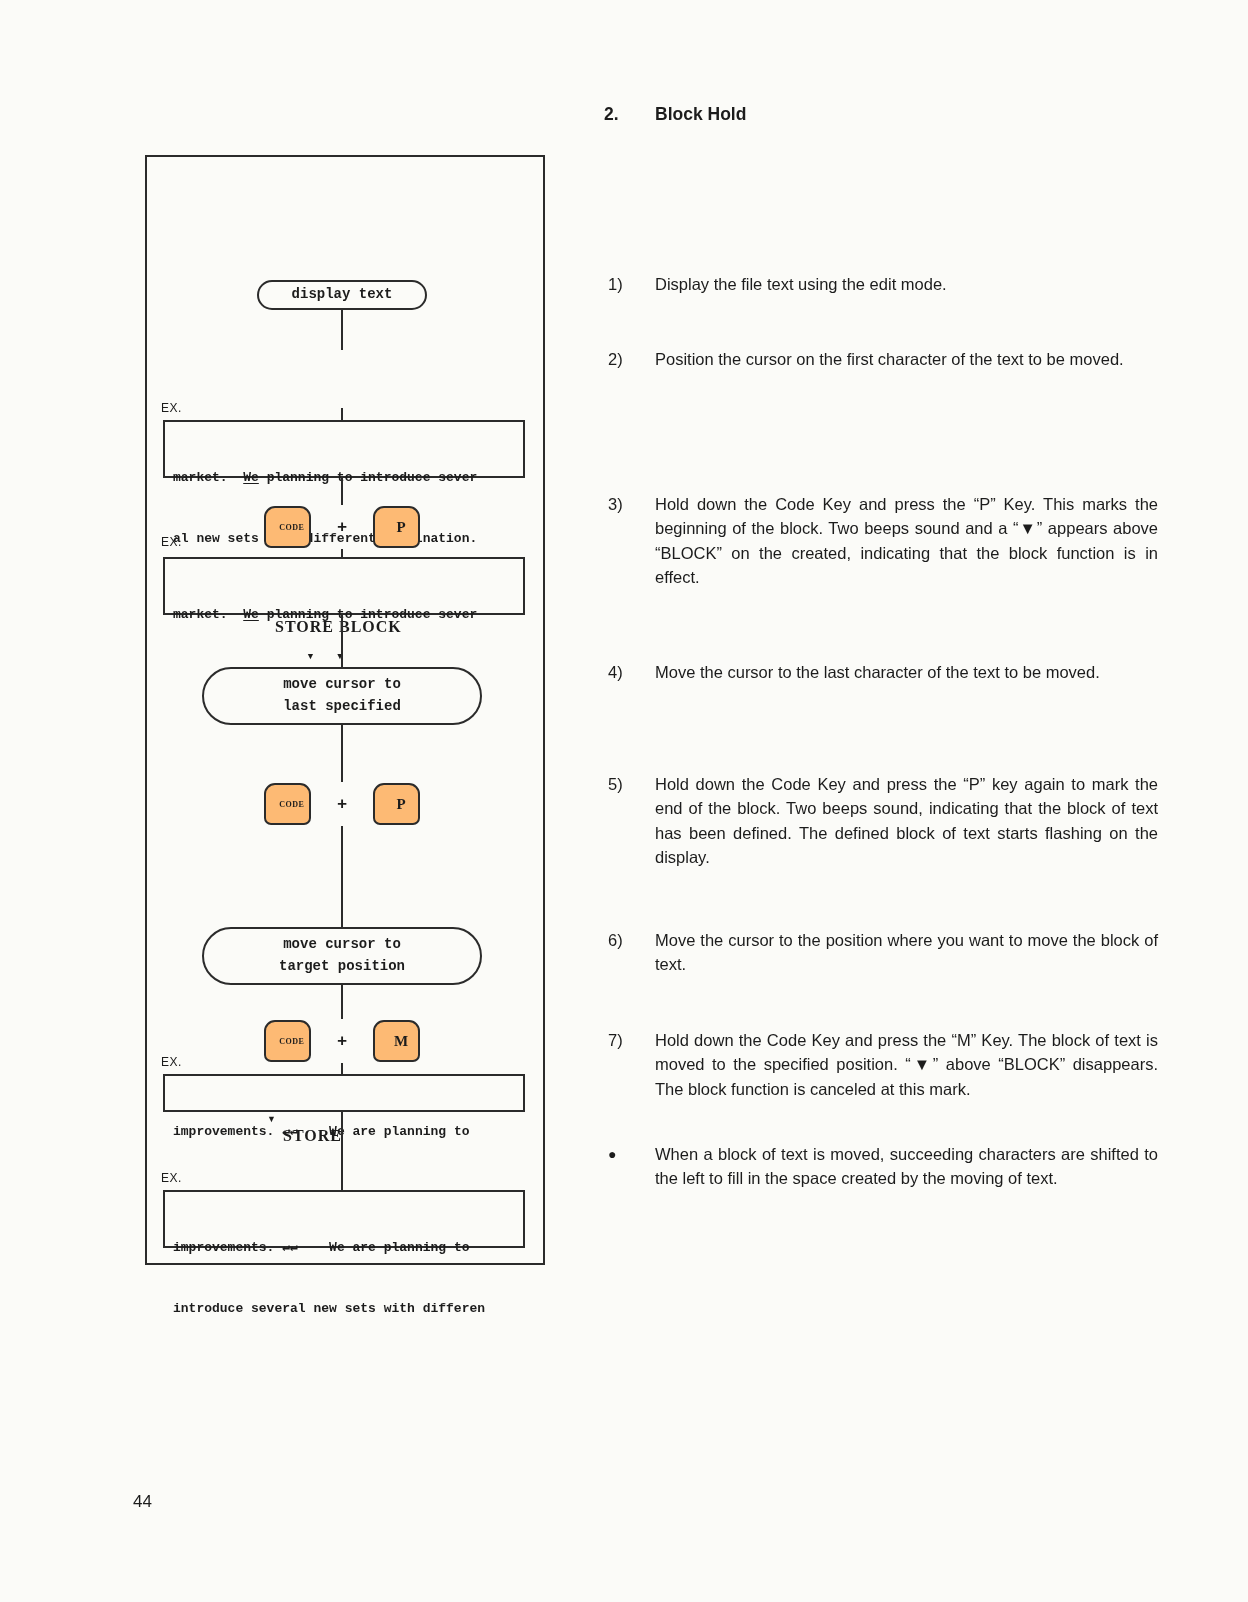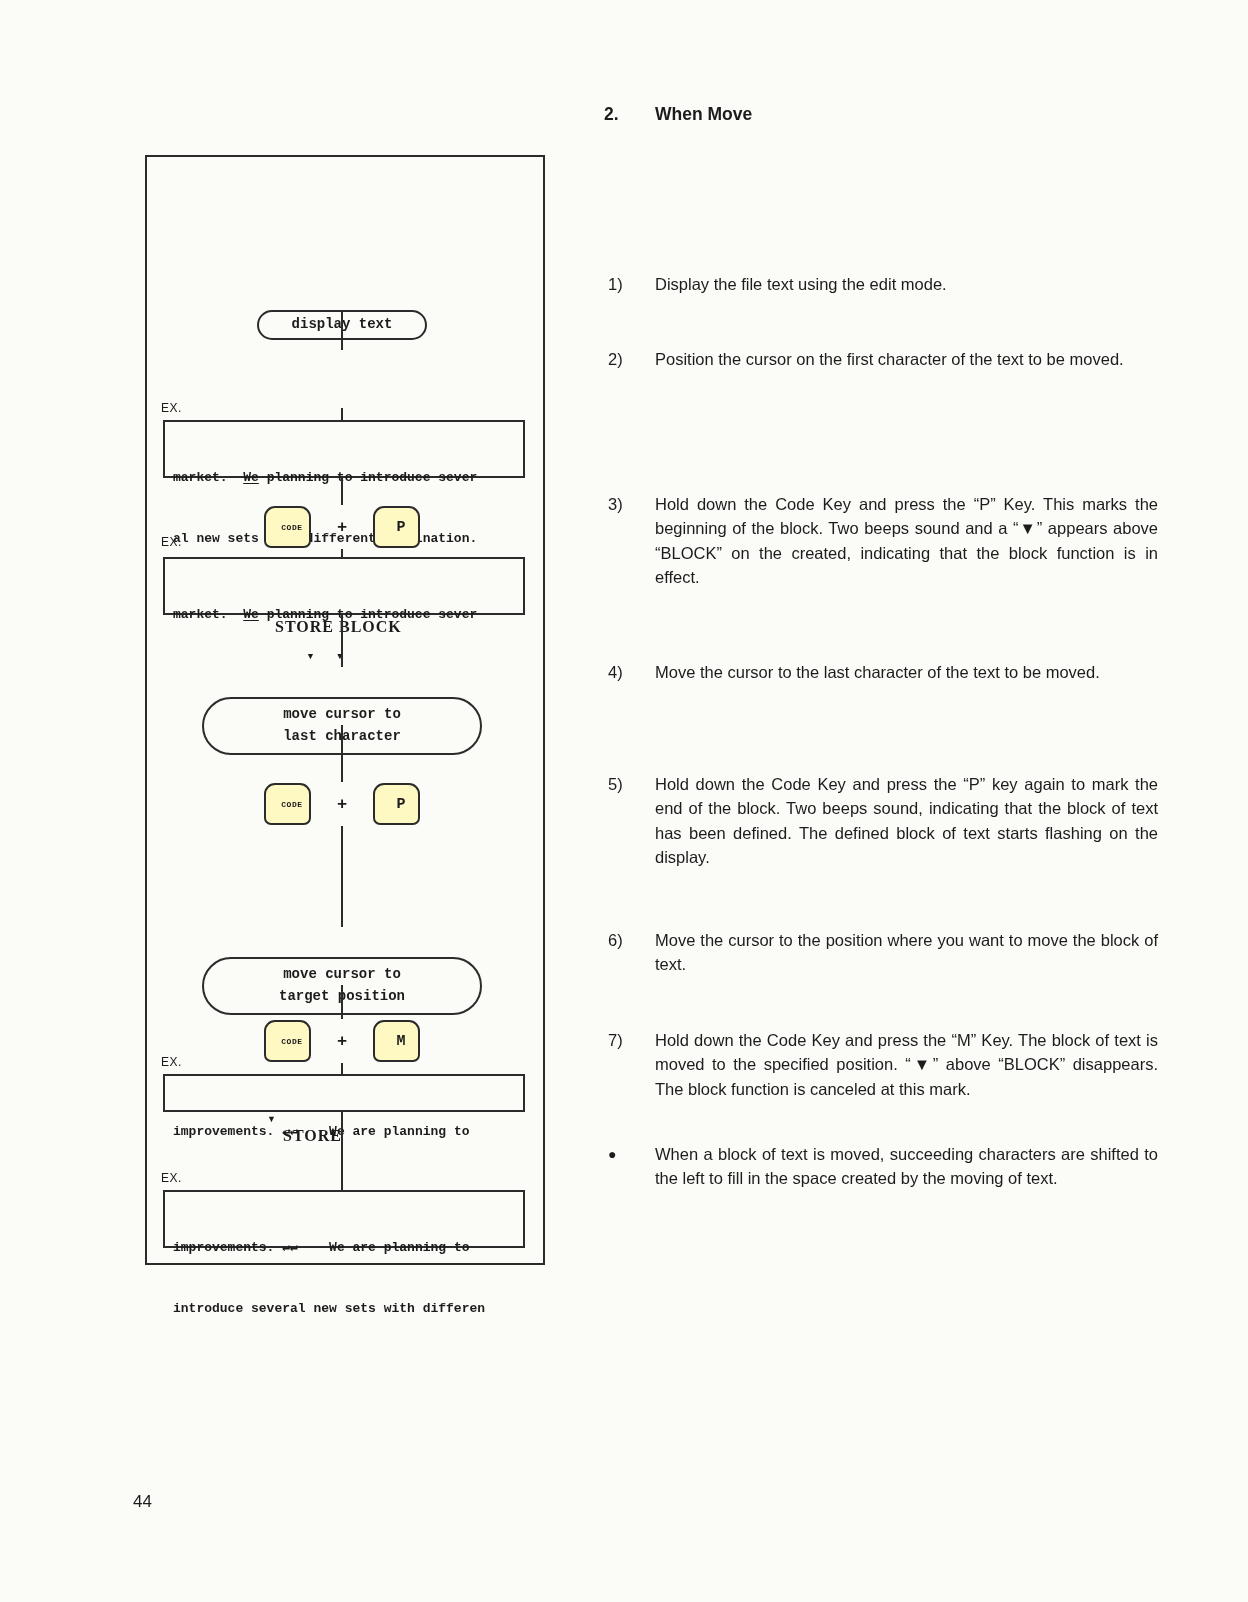--- a/index.html
+++ b/index.html
@@ -13,21 +13,21 @@
   
   .flowchart {
     position:absolute; left:145px; top:155px; width:400px; height:1110px;
     border:2px solid #2b2b2b; background:transparent;
   }
   .connector { position:absolute; left:194px; width:2px; background:#2b2b2b; }
   .stadium {
     position:absolute; border:2px solid #2b2b2b; border-radius:32px;
     display:flex; flex-direction:column; align-items:center; justify-content:center;
     font-family:"Liberation Mono", monospace; font-weight:bold;
-    font-size:14px; line-height:1.55; background:#fbfbf8;margin-top:30px;
+    font-size:14px; line-height:1.55; background:#fbfbf8;
   }
   .stadium.small { border-radius:16px; }
   .ex-label {
     position:absolute; left:14px; font-size:12px; font-weight:normal;
     font-family:"Liberation Sans", sans-serif; letter-spacing:0.5px;
   }
   .example-box {
     position:absolute; left:16px; width:362px; border:2px solid #2b2b2b;
     font-family:"Liberation Mono", monospace; font-size:13px; font-weight:bold;
     line-height:1.55; padding:6px 8px; background:#fbfbf8; white-space:pre;
@@ -39,21 +39,21 @@
     position:absolute; font-family:"Liberation Serif", serif; font-weight:bold;
     font-size:16px; letter-spacing:1px; white-space:nowrap;margin-left:32px;
   }
   .keys-row {
     position:absolute; left:55px; width:280px; height:44px;
     display:flex; align-items:center; justify-content:center; gap:26px;
   }
   .key {
     border:2px solid #2b2b2b; border-radius:11px 11px 7px 7px;
     width:47px; height:42px; display:flex; align-items:center; justify-content:center;
-    font-family:Liberation Mono, monospace; font-weight:bold; background:#fef9c3;padding-left:9px;
+    font-family:Liberation Serif, serif; font-weight:bold; background:#fdba74;padding-left:9px;
   }
   .key-code { font-size:8px; letter-spacing:0.5px; }
   .key-letter { font-size:15px; }
   .plus { font-size:17px; font-weight:bold; font-family:"Liberation Mono", monospace; }
 
   
   .section-heading { position:absolute; top:104px; left:604px; display:flex; font-size:17.5px; font-weight:bold; }
   .section-heading .sec-num { width:51px; }
   .intro {
     position:absolute; left:655px; top:150px; width:502px;
@@ -105,21 +105,21 @@
         <span>▼</span>
         <span>▼</span>
       </div>
     </div>
     <div class="caption" style="left:96px; top:461px;">STORE BLOCK</div>
 
     <div class="connector" style="top:458px; height:52px;"></div>
 
     <div class="stadium" style="left:55px; top:510px; width:280px; height:58px;">
       <span>move cursor to</span>
-      <span>last character</span>
+      <span>last specified</span>
     </div>
 
     <div class="connector" style="top:568px; height:57px;"></div>
 
     <div class="keys-row" style="top:625px;">
       <span class="key key-code">CODE</span>
       <span class="plus">+</span>
       <span class="key key-letter">P</span>
     </div>
 
@@ -153,21 +153,21 @@
 
     <div class="example-box" style="top:1033px; height:58px;">
       <div>improvements. ↵↵    We are planning to</div>
       <div>introduce several new sets with differen</div>
     </div>
 
   </div>
 
   <div class="section-heading">
     <span class="sec-num">2.</span>
-    <span>When Move</span>
+    <span>Block Hold</span>
   </div>
 
 
   <div class="step" style="top:272px;">
     <span class="step-num">1)</span>
     <span class="step-text">Display the file text using the edit mode.</span>
   </div>
 
   <div class="step" style="top:347px;">
     <span class="step-num">2)</span>

